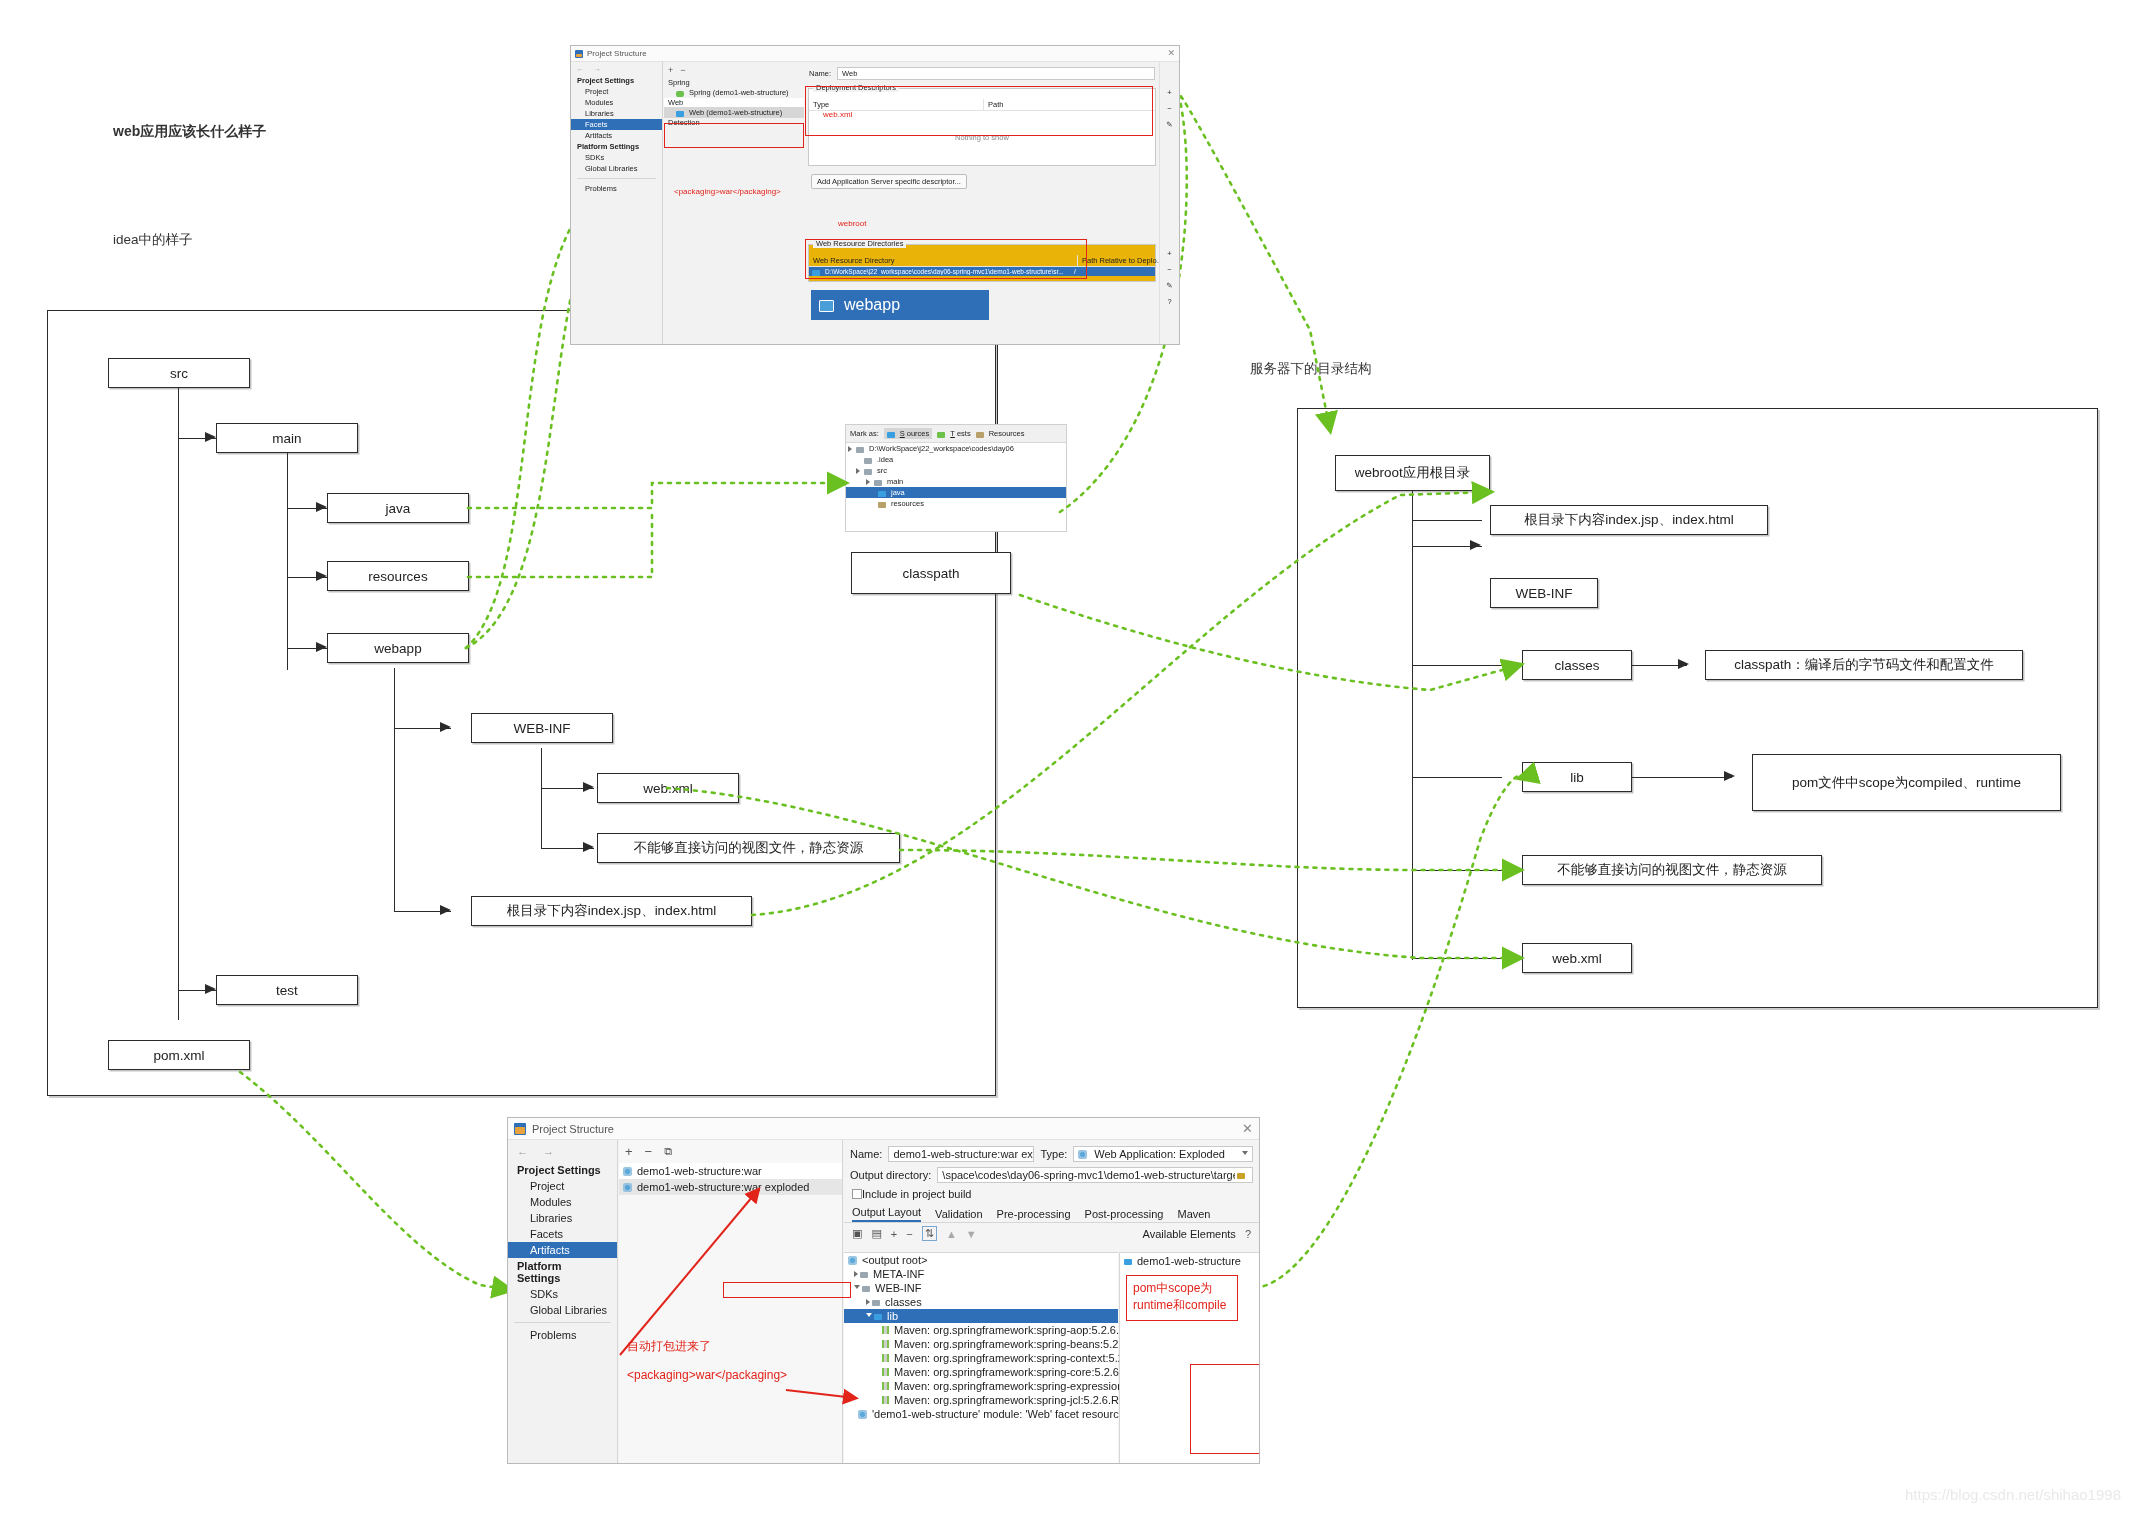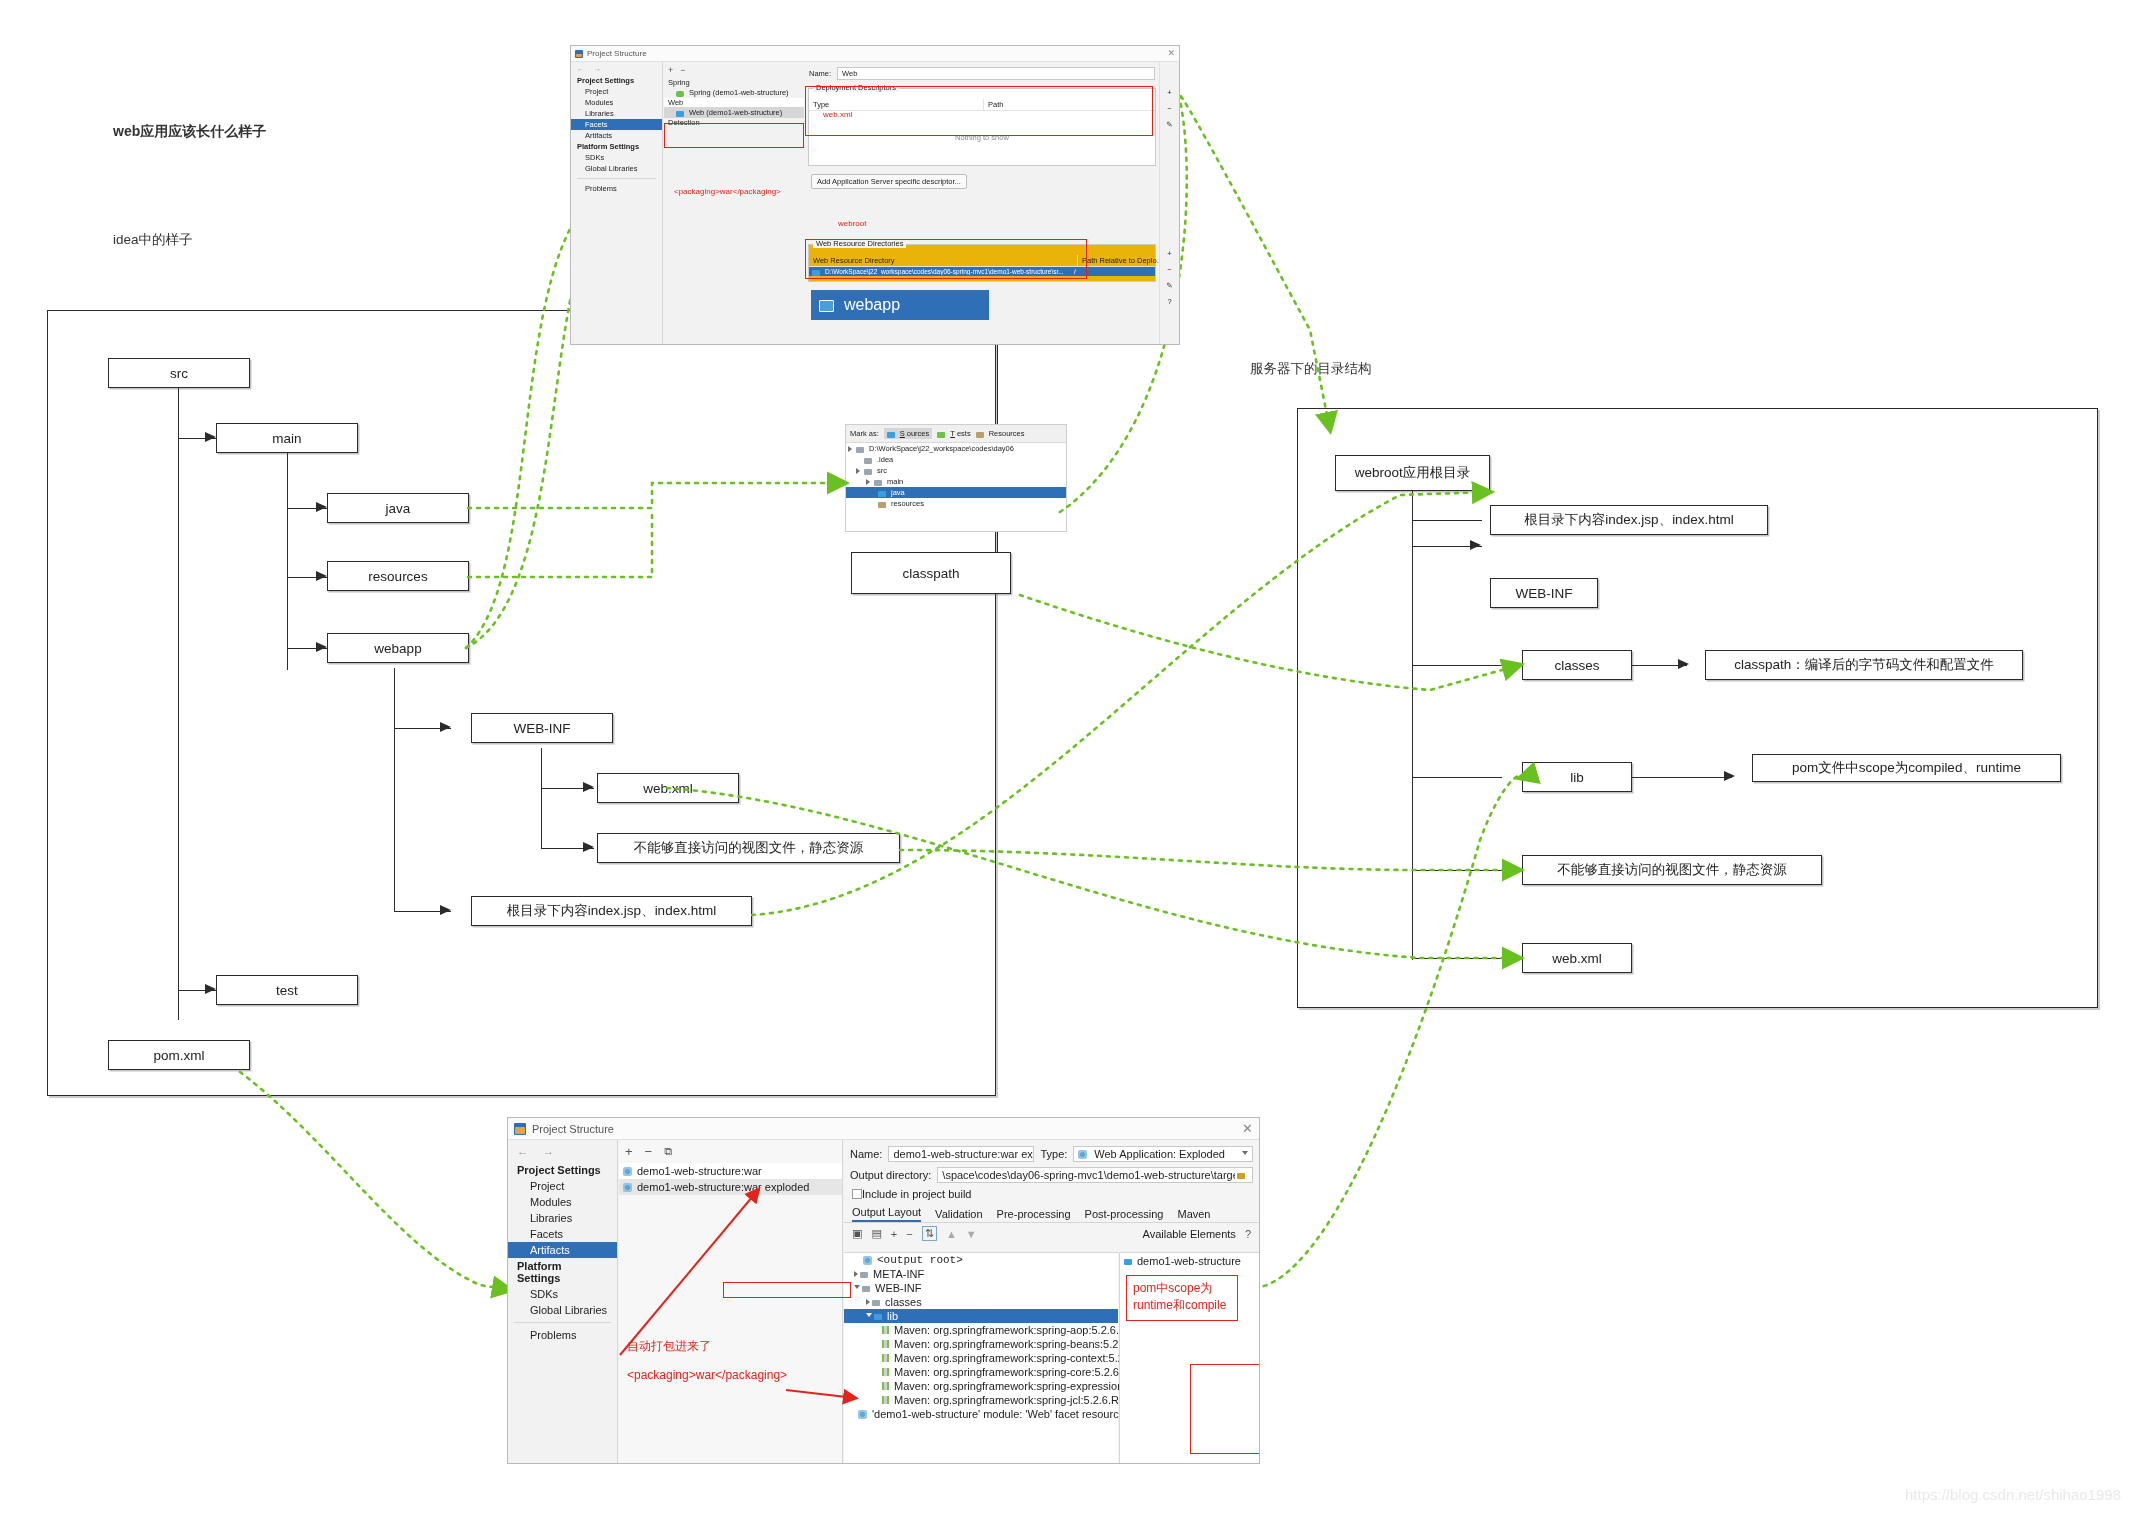--- a/index.html
+++ b/index.html
@@ -198,21 +198,21 @@
 <div class="hline" style="left:1412px;top:546px;width:70px;"></div>
 <div class="arrowR" style="left:1470px;top:540px;"></div>
 <div class="vline" style="left:1412px;top:530px;height:430px;"></div>
 
 <div class="box" style="left:1335px;top:455px;width:155px;height:36px;">webroot应用根目录</div>
 <div class="box" style="left:1490px;top:505px;width:278px;height:30px;">根目录下内容index.jsp、index.html</div>
 <div class="box" style="left:1490px;top:578px;width:108px;height:30px;">WEB-INF</div>
 <div class="box" style="left:1522px;top:650px;width:110px;height:30px;">classes</div>
 <div class="box" style="left:1705px;top:650px;width:318px;height:30px;">classpath：编译后的字节码文件和配置文件</div>
 <div class="box" style="left:1522px;top:762px;width:110px;height:30px;">lib</div>
-<div class="box" style="left:1752px;top:754px;width:309px;height:28px;">pom文件中scope为compiled、runtime</div>
+<div class="box" style="left:1752px;top:754px;width:309px;height:57px;">pom文件中scope为compiled、runtime</div>
 <div class="box" style="left:1522px;top:855px;width:300px;height:30px;">不能够直接访问的视图文件，静态资源</div>
 <div class="box" style="left:1522px;top:943px;width:110px;height:30px;">web.xml</div>
 
 <div class="hline" style="left:1412px;top:665px;width:90px;"></div>
 <div class="hline" style="left:1412px;top:777px;width:90px;"></div>
 <div class="hline" style="left:1412px;top:870px;width:90px;"></div>
 <div class="hline" style="left:1412px;top:958px;width:90px;"></div>
 <div class="hline" style="left:1632px;top:665px;width:55px;"></div>
 <div class="arrowR" style="left:1678px;top:659px;"></div>
 <div class="hline" style="left:1632px;top:777px;width:100px;"></div>
@@ -384,21 +384,21 @@
       <span>+</span>
       <span>−</span>
       <span style="border:1px solid #7aa8d0;padding:0 2px;">⇅</span>
       <span style="color:#aaa">▲</span>
       <span style="color:#aaa">▼</span>
       <span class="mini2" style="margin-left:auto;">Available Elements</span>
       <span>?</span>
     </div>
 
     <div class="abs" style="left:0;top:112px;right:141px;bottom:0;background:#fff;border-top:1px solid #d6d6d6;">
-      <div class="row mini2" style="padding:1px 19px;font-family:Liberation Mono, monospace;">
+      <div class="row mini2" style="padding:1px 4px;">
           <i class="artico"></i>
           <span>&lt;output root&gt;</span>
         </div>
       <div class="row mini2" style="padding:1px 4px 1px 10px;">
           <i class="tri"></i>
           <i class="folder"></i>
           <span>META-INF</span>
         </div>
       <div class="row mini2" style="padding:1px 4px 1px 10px;">
           <i class="tri down"></i>

